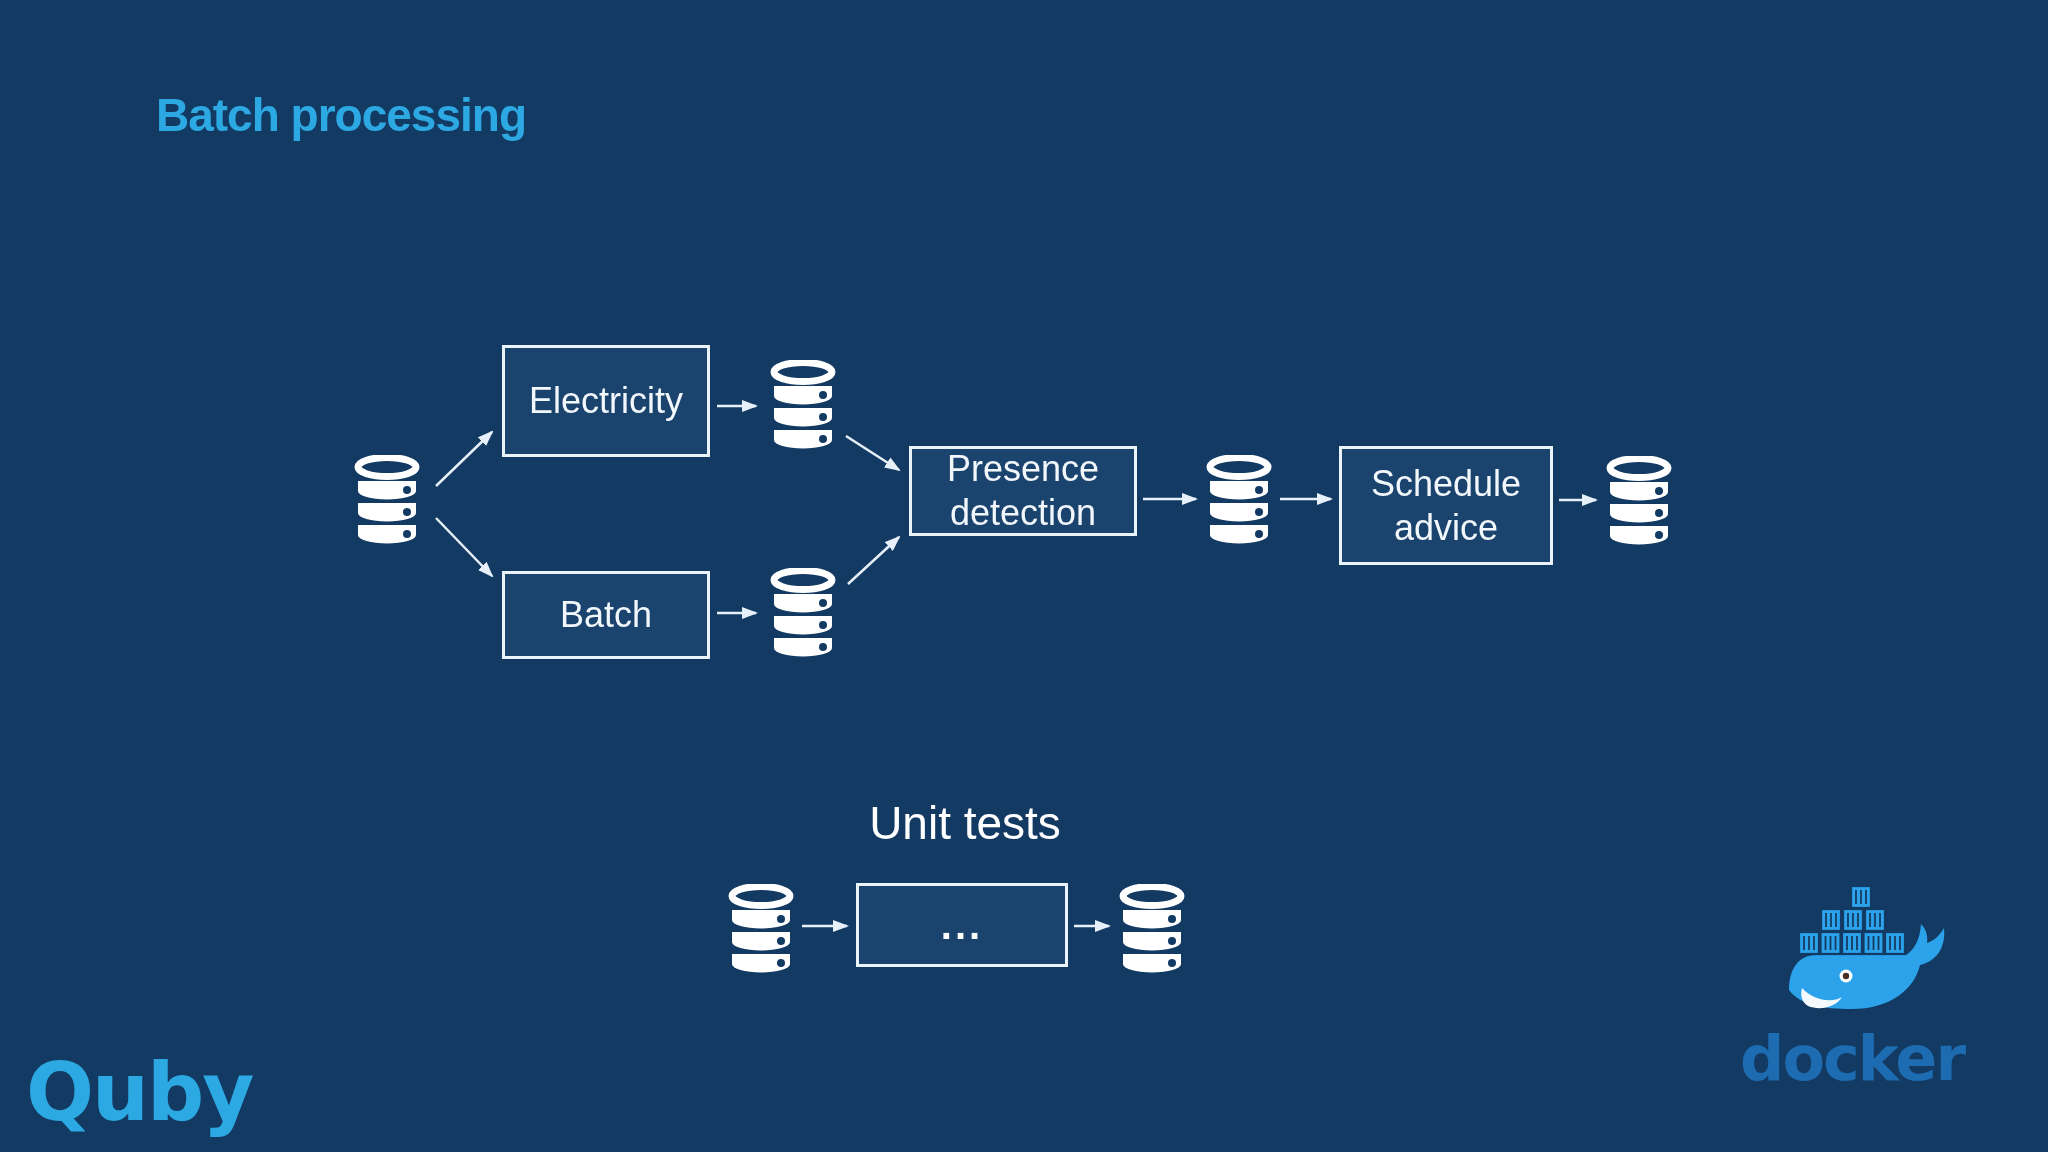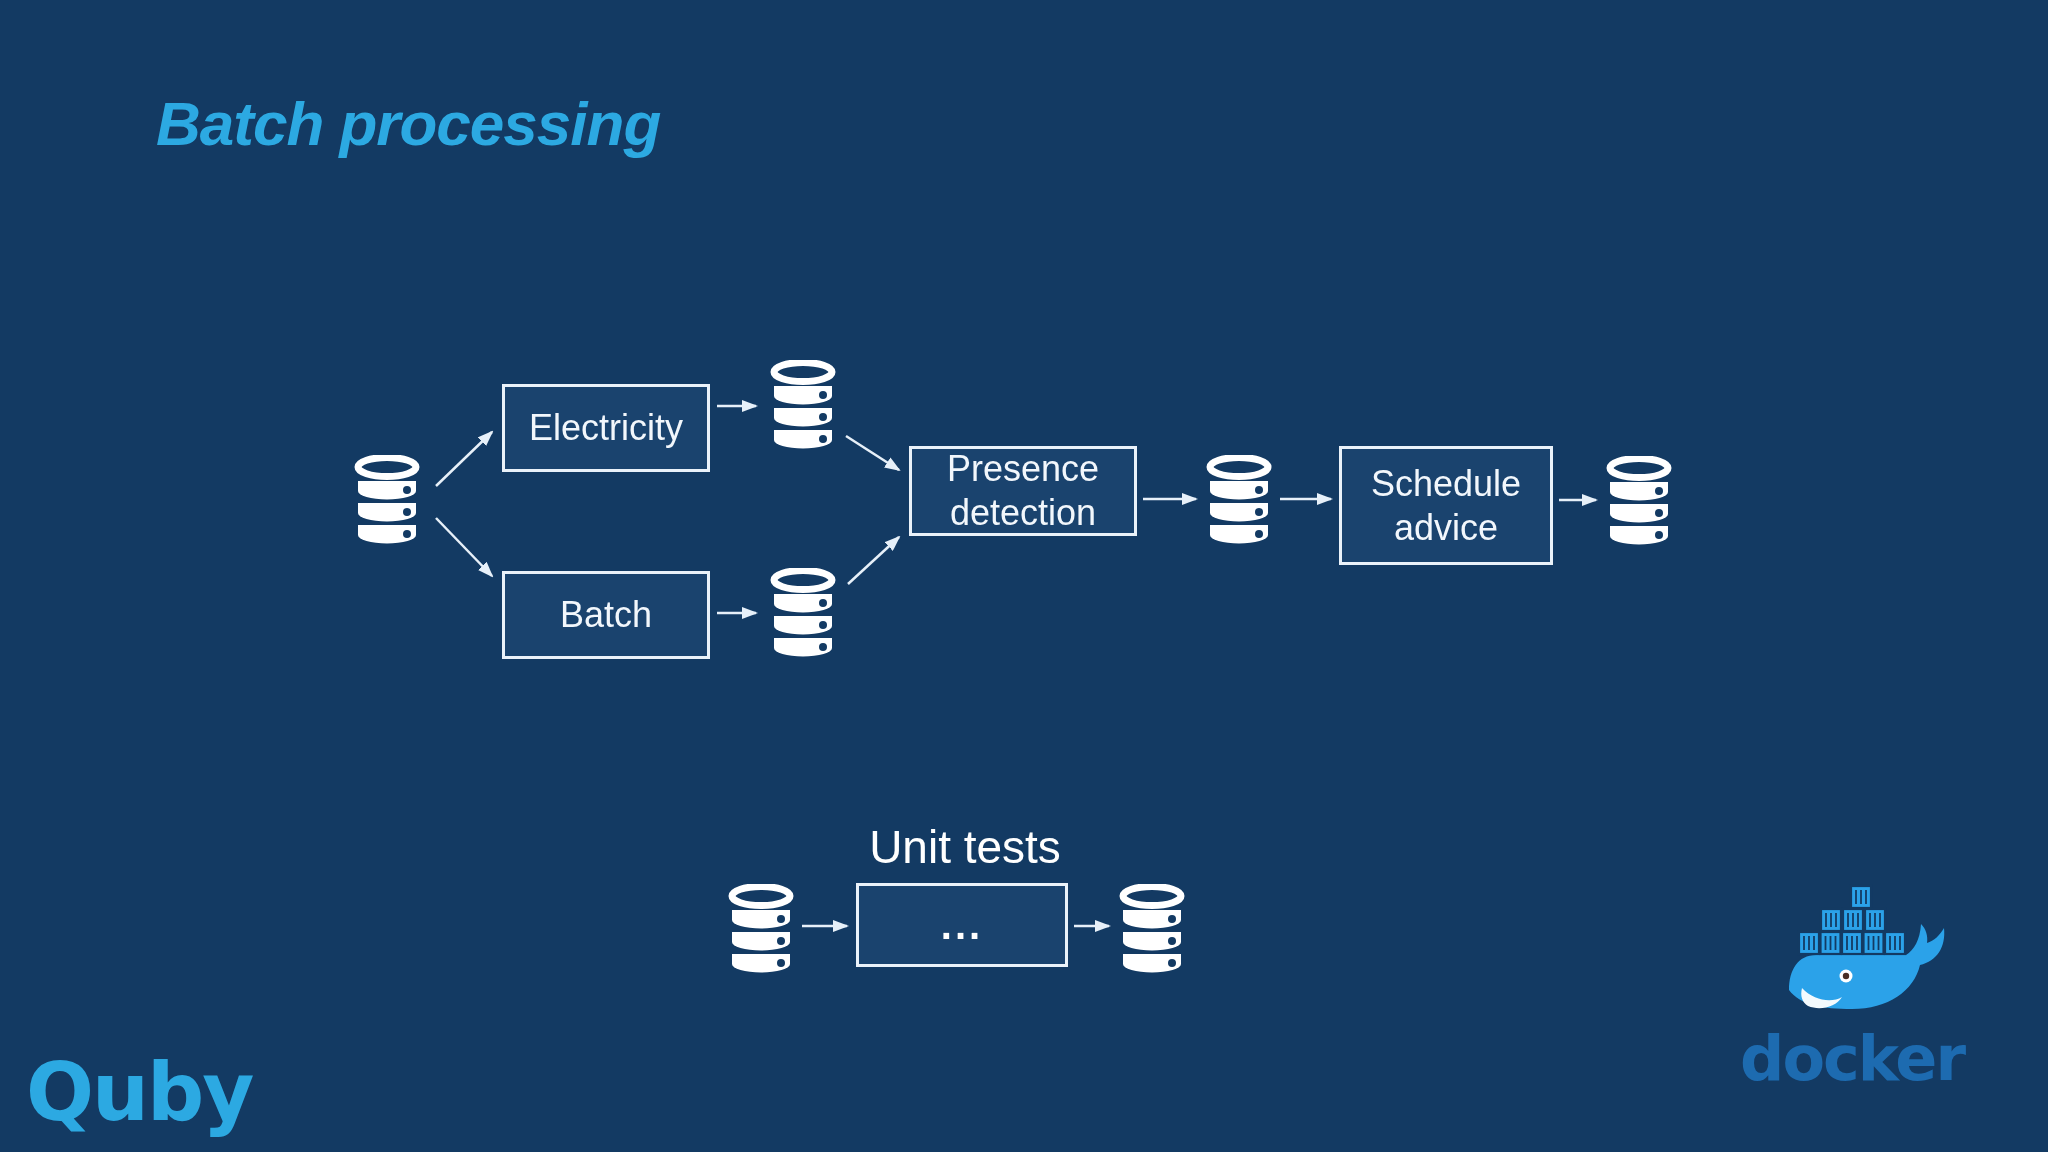--- a/index.html
+++ b/index.html
@@ -7,38 +7,38 @@
     --arrow:#E7F0F9; --text:#F2F7FC; --whale:#2BA2E9; --docker-text:#1D6BB0;
   }
   html,body{margin:0;padding:0;background:var(--bg);}
   .slide{
     position:relative;width:2048px;height:1152px;overflow:hidden;
     background:var(--bg);
     font-family:"Liberation Sans", sans-serif;
   }
   .title{
     position:absolute;left:156px;top:88px;margin:0;
-    font-size:62px;font-weight:700;letter-spacing:-1px;color:var(--accent);font-style:italic;
+    font-size:46px;font-weight:700;letter-spacing:-1px;color:var(--accent);
   }
   .arrows{position:absolute;left:0;top:0;width:2048px;height:1152px;}
   .arrows line{stroke:var(--arrow);stroke-width:2.5;}
   .arrows marker path{fill:var(--arrow);}
   .db{position:absolute;width:70px;height:90px;}
   .db svg{width:100%;height:100%;display:block;}
   .pbox{
     position:absolute;box-sizing:border-box;
     background:var(--box-fill);border:3px solid var(--box-border);
     display:flex;align-items:center;justify-content:center;text-align:center;
     color:var(--text);font-size:36px;line-height:1.22;
   }
   .pbox.unit{background:var(--box-fill);}
   .pbox .dots{font-size:40px;font-weight:700;letter-spacing:3px;color:#FFFFFF;}
   .unit-heading{
     position:absolute;left:820px;top:796px;width:290px;text-align:center;
-    font-size:46px;color:#FFFFFF;margin-top:24px;
+    font-size:46px;color:#FFFFFF;
   }
   .quby-logo{
     position:absolute;left:26px;top:1046px;
     font-size:80px;font-weight:700;letter-spacing:-2px;color:var(--accent);
     font-family:"DejaVu Sans","Liberation Sans",sans-serif;
   }
   .docker-logo{position:absolute;left:1728px;top:878px;width:248px;height:214px;}
   .docker-logo svg{width:100%;height:100%;display:block;}
   .docker-word{
     font-family:"DejaVu Sans","Liberation Sans",sans-serif;
@@ -143,21 +143,21 @@
     <ellipse cx="35" cy="12" rx="29" ry="9.5" fill="none" stroke="#FFFFFF" stroke-width="7"></ellipse>
     <path d="M6 26 h58 v10 a29 8.5 0 0 1 -58 0 z" fill="#FFFFFF"></path>
     <path d="M6 48 h58 v10 a29 8.5 0 0 1 -58 0 z" fill="#FFFFFF"></path>
     <path d="M6 70 h58 v10 a29 8.5 0 0 1 -58 0 z" fill="#FFFFFF"></path>
     <circle cx="55" cy="35" r="4" fill="var(--bg)"></circle>
     <circle cx="55" cy="57" r="4" fill="var(--bg)"></circle>
     <circle cx="55" cy="79" r="4" fill="var(--bg)"></circle>
   </svg>
     </div>
 
-  <div class="pbox" style="left:502px;top:384px;width:208px;height:88px">
+  <div class="pbox" style="left:502px;top:345px;width:208px;height:112px">
     <span>Electricity</span>
   </div>
   <div class="pbox" style="left:502px;top:571px;width:208px;height:88px">
     <span>Batch</span>
   </div>
   <div class="pbox" style="left:909px;top:446px;width:228px;height:90px">
     <span>Presence detection</span>
   </div>
   <div class="pbox" style="left:1339px;top:446px;width:214px;height:119px">
     <span>Schedule advice</span>

